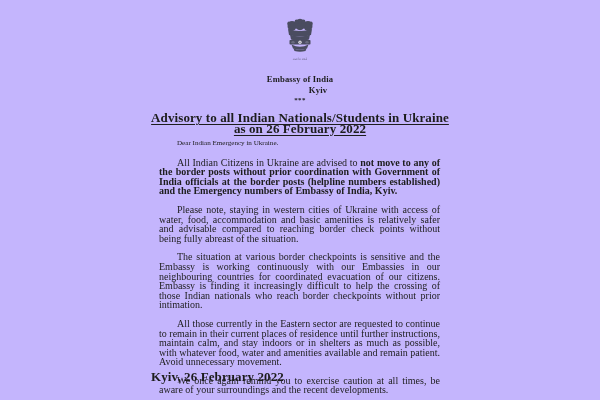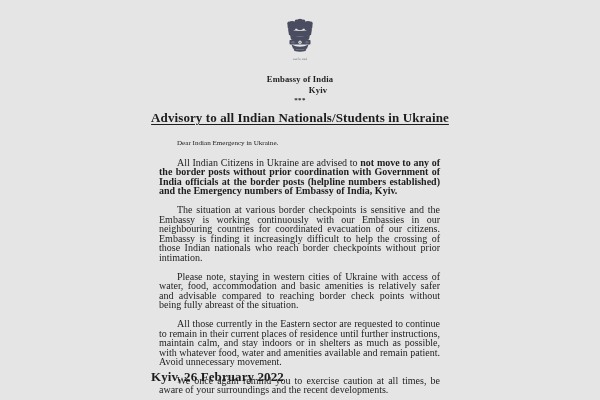--- a/index.html
+++ b/index.html
@@ -12,21 +12,21 @@
     background: #ffffff;
     font-family: "Liberation Serif", "DejaVu Serif", serif;
     color: #1d1d1d;
     overflow: hidden;
   }
 
   .page {
     position: relative;
     width: 600px;
     height: 400px;
-    background: #e5e5e5;
+    background: #c4b5fd;
     box-sizing: border-box;
   }
 
   
   .emblem-wrap {
     position: absolute;
     left: 0;
     right: 0;
     top: 18px;
     display: flex;
@@ -172,33 +172,34 @@
   </div>
 
   <div class="header">
     <div class="header-org">Embassy of India</div>
     <div class="header-city">Kyiv</div>
     <div class="header-stars">***</div>
   </div>
 
   <div class="title-block">
     <div class="title-line">Advisory to all Indian Nationals/Students in Ukraine</div>
+    <div class="title-line">as on 26 February 2022</div>
   </div>
 
   <div class="body-block">
     <p class="salutation">Dear Indian Emergency in Ukraine.</p>
 
     <p class="para">
       <span>All Indian Citizens in Ukraine are advised to </span><b>not move to any of the border posts without prior coordination with Government of India officials at the border posts (helpline numbers established) and the Emergency numbers of Embassy of India, Kyiv.</b>
     </p>
 
+    <p class="para">Please note, staying in western cities of Ukraine with access of water, food, accommodation and basic amenities is relatively safer and advisable compared to reaching border check points without being fully abreast of the situation.</p>
+
     <p class="para">The situation at various border checkpoints is sensitive and the Embassy is working continuously with our Embassies in our neighbouring countries for coordinated evacuation of our citizens. Embassy is finding it increasingly difficult to help the crossing of those Indian nationals who reach border checkpoints without prior intimation.</p>
 
-    <p class="para">Please note, staying in western cities of Ukraine with access of water, food, accommodation and basic amenities is relatively safer and advisable compared to reaching border check points without being fully abreast of the situation.</p>
-
     <p class="para">All those currently in the Eastern sector are requested to continue to remain in their current places of residence until further instructions, maintain calm, and stay indoors or in shelters as much as possible, with whatever food, water and amenities available and remain patient. Avoid unnecessary movement.</p>
 
     <p class="para">We once again remind you to exercise caution at all times, be aware of your surroundings and the recent developments.</p>
   </div>
 
   <div class="signoff">Kyiv, 26 February 2022</div>
 
 </div>
 
 </body></html>

